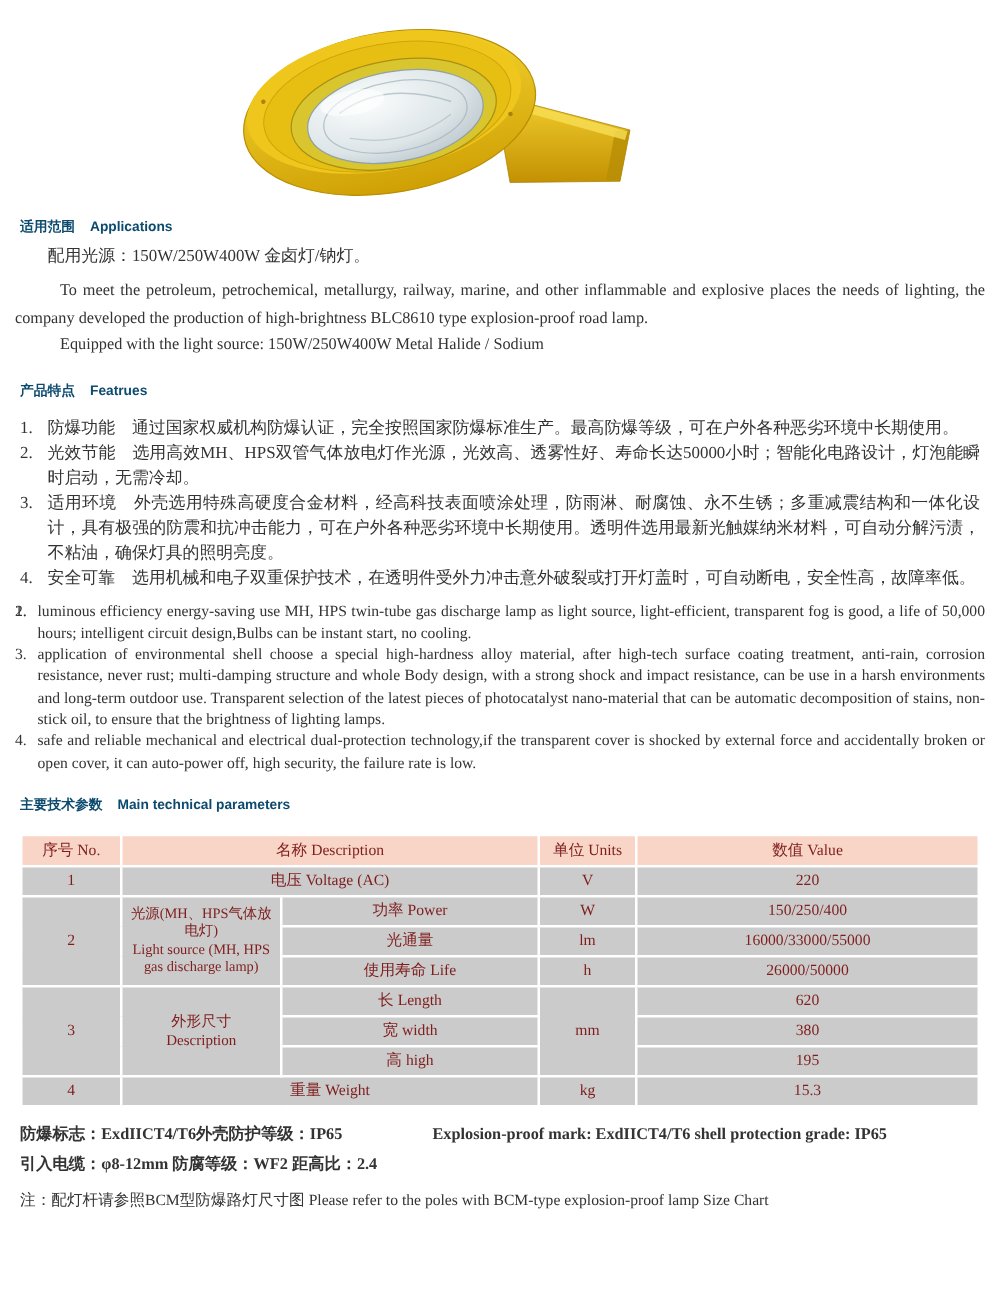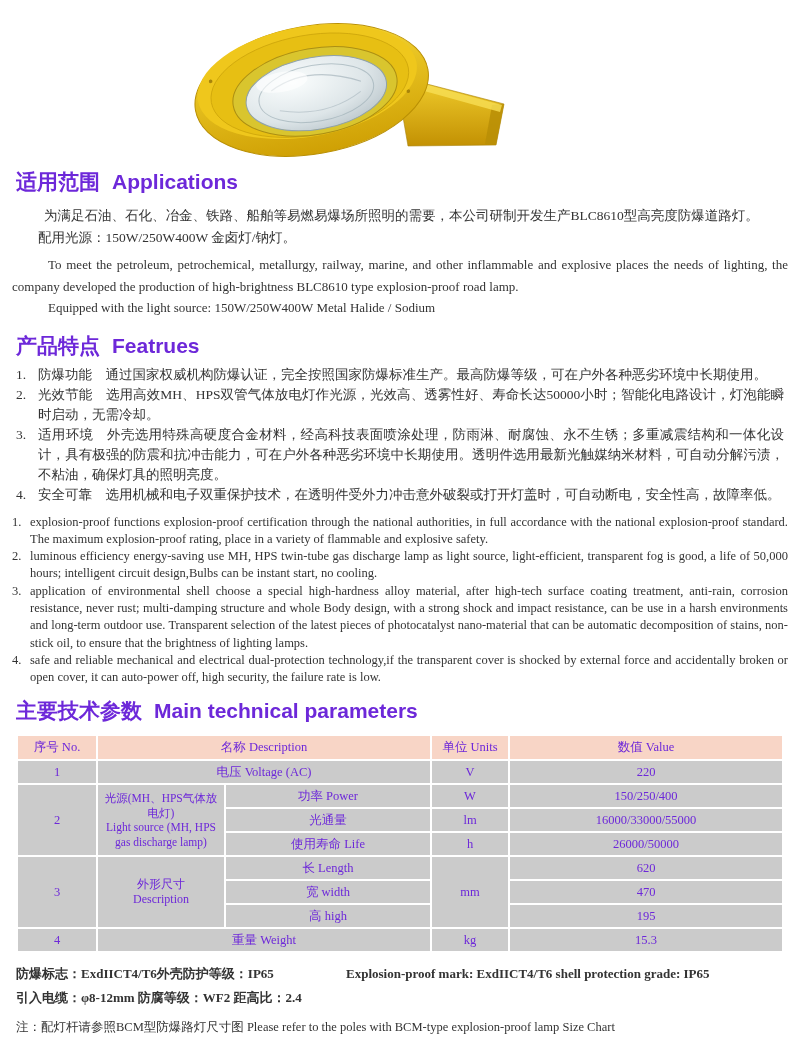--- a/index.html
+++ b/index.html
@@ -3,40 +3,40 @@
 <meta charset="utf-8">
 <style>
   html,body{margin:0;padding:0;background:#fff;}
   .page{width:800px;height:1045px;margin:0 auto;background:#fff;overflow:hidden;
         font-family:"Liberation Serif","DejaVu Serif",serif;color:#333;}
   
   .hero{height:166px;padding-top:4px;display:flex;justify-content:center;}
   .hero svg{position:relative;left:-14px;}
   
   .sec-title{font-family:"Liberation Sans","DejaVu Sans",sans-serif;font-weight:bold;
-             color:#6d28d9;font-size:21px;margin:0 0 0 16px;line-height:24px;}
+             color:#0c4a6e;font-size:11px;margin:0 0 0 16px;line-height:24px;}
   .sec-title .en{margin-left:12px;}
   
   .zh-p{margin:0 18px 0 38px;font-size:13.5px;line-height:22px;text-align:justify;}
   .zh-p.first{margin-top:11px;text-indent:6px;}
   .en-p{margin:5px 12px 0 12px;font-size:13px;line-height:21.5px;text-align:justify;text-indent:36px;}
   .en-p.second{margin-top:0;}
   
   .zh-list{margin:7px 16px 0 16px;font-size:13.5px;line-height:20px;}
   .li{position:relative;text-align:justify;}
   .zh-list .li{padding-left:22px;}
   .li .num{position:absolute;left:0;top:0;}
   .en-list{margin:9px 12px 0 12px;font-size:12.5px;line-height:17.3px;}
   .en-list .li{padding-left:18px;}
   
   .tbl-wrap{margin:11px 16px 0 16px;}
   table.params{border-collapse:collapse;width:768px;table-layout:fixed;
                font-size:12.5px;}
   table.params td{border:2px solid #fff;background:#cbcbcb;text-align:center;
-                  vertical-align:middle;height:22px;padding:0 3px;color:#6d28d9;}
+                  vertical-align:middle;height:22px;padding:0 3px;color:#7f1d1d;}
   table.params tr.head td{background:#f8d5c6;height:23px;}
   td.group-cell{text-align:left;padding:2px 3px 2px 7px;font-size:11.5px;line-height:14.5px;}
   td.dim-cell{text-align:center;font-size:12px;line-height:15px;}
   td.param-cell{text-align:left;padding-left:20px;}
   
   .footer{margin:9px 16px 0 16px;font-size:13px;}
   .footer-cols{display:flex;font-weight:bold;}
   .f-left{width:330px;}
   .f-col div{line-height:24px;text-align:left;}
   .note{margin-top:7px;font-size:12.5px;line-height:20px;}
@@ -79,38 +79,37 @@
         <path d="M120,101 Q165,116 203,96" stroke="#8b9ea7" stroke-width="1" fill="none" opacity="0.4"></path>
         <ellipse cx="127" cy="73" rx="26" ry="10" fill="#ffffff" opacity="0.6"></ellipse>
         <circle cx="57" cy="60" r="1.8" fill="#a8840a"></circle>
         <circle cx="250" cy="104" r="1.8" fill="#a8840a"></circle>
       </g>
     </svg>
   </div>
 
   <section>
     <h2 class="sec-title"><span>适用范围</span><span class="en">Applications</span></h2>
-    <p class="zh-p first">为满足石油、石化、冶金、铁路、船舶等易燃易爆场所照明的需要，本公司研制开发生产BLC8610型高亮度防爆道路灯。</p>
     <p class="zh-p">配用光源：150W/250W400W 金卤灯/钠灯。</p>
     <p class="en-p">To meet the petroleum, petrochemical, metallurgy, railway, marine, and other inflammable and explosive places the needs of lighting, the company developed the production of high-brightness BLC8610 type explosion-proof road lamp.</p>
     <p class="en-p second">Equipped with the light source: 150W/250W400W Metal Halide / Sodium</p>
   </section>
 
   <section>
     <h2 class="sec-title" style="margin-top:15px;"><span>产品特点</span><span class="en">Featrues</span></h2>
 
     <div class="zh-list">
       <div class="li"><span class="num">1.</span><span>防爆功能　通过国家权威机构防爆认证，完全按照国家防爆标准生产。最高防爆等级，可在户外各种恶劣环境中长期使用。</span></div>
       <div class="li"><span class="num">2.</span><span>光效节能　选用高效MH、HPS双管气体放电灯作光源，光效高、透雾性好、寿命长达50000小时；智能化电路设计，灯泡能瞬时启动，无需冷却。</span></div>
       <div class="li"><span class="num">3.</span><span>适用环境　外壳选用特殊高硬度合金材料，经高科技表面喷涂处理，防雨淋、耐腐蚀、永不生锈；多重减震结构和一体化设计，具有极强的防震和抗冲击能力，可在户外各种恶劣环境中长期使用。透明件选用最新光触媒纳米材料，可自动分解污渍，不粘油，确保灯具的照明亮度。</span></div>
       <div class="li"><span class="num">4.</span><span>安全可靠　选用机械和电子双重保护技术，在透明件受外力冲击意外破裂或打开灯盖时，可自动断电，安全性高，故障率低。</span></div>
     </div>
 
     <div class="en-list">
-      <div class="li"><span class="num">1.</span><span>explosion-proof functions explosion-proof certification through the national authorities, in full accordance with the national explosion-proof standard. The maximum explosion-proof rating, place in a variety of flammable and explosive safety.</span></div>
+      <div class="li"><span class="num">1.</span></div>
       <div class="li"><span class="num">2.</span><span>luminous efficiency energy-saving use MH, HPS twin-tube gas discharge lamp as light source, light-efficient, transparent fog is good, a life of 50,000 hours; intelligent circuit design,Bulbs can be instant start, no cooling.</span></div>
       <div class="li"><span class="num">3.</span><span>application of environmental shell choose a special high-hardness alloy material, after high-tech surface coating treatment, anti-rain, corrosion resistance, never rust; multi-damping structure and whole Body design, with a strong shock and impact resistance, can be use in a harsh environments and long-term outdoor use. Transparent selection of the latest pieces of photocatalyst nano-material that can be automatic decomposition of stains, non-stick oil, to ensure that the brightness of lighting lamps.</span></div>
       <div class="li"><span class="num">4.</span><span>safe and reliable mechanical and electrical dual-protection technology,if the transparent cover is shocked by external force and accidentally broken or open cover, it can auto-power off, high security, the failure rate is low.</span></div>
     </div>
   </section>
 
   <section>
     <h2 class="sec-title" style="margin-top:13px;"><span>主要技术参数</span><span class="en">Main technical parameters</span></h2>
 
     <div class="tbl-wrap">
@@ -160,21 +159,21 @@
           <td rowspan="3" class="dim-cell">
                 <span style="display:block">外形尺寸</span>
                 <span style="display:block">Description</span>
               </td>
           <td class="param-cell">长  Length</td>
           <td rowspan="3">mm</td>
           <td>620</td>
         </tr>
         <tr>
           <td class="param-cell">宽  width</td>
-          <td>470</td>
+          <td>380</td>
         </tr>
         <tr>
           <td class="param-cell">高  high</td>
           <td>195</td>
         </tr>
         <tr>
           <td>4</td>
           <td colspan="2">重量  Weight</td>
           <td>kg</td>
           <td>15.3</td>

